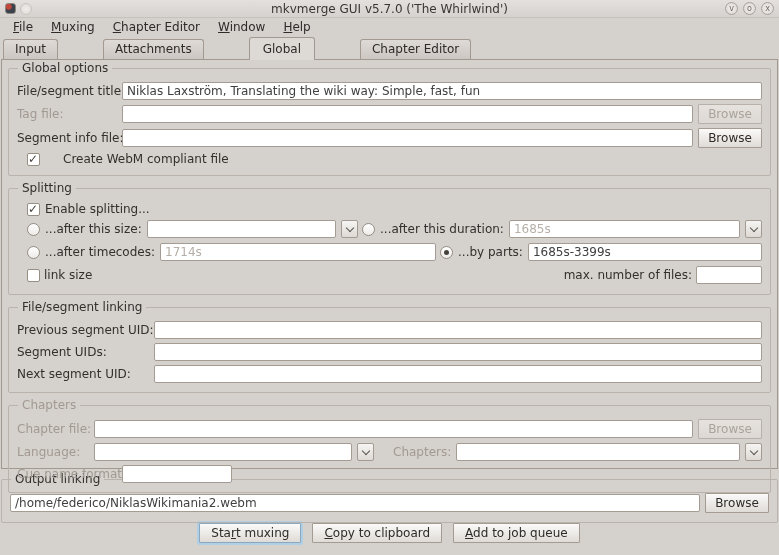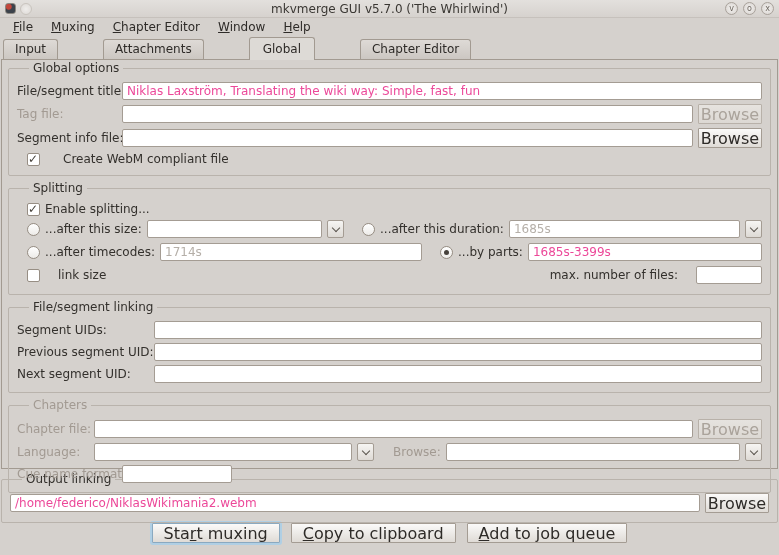--- a/index.html
+++ b/index.html
@@ -67,40 +67,40 @@
   }
   
   .frame {
     position:relative;
     border:1px solid #b9b3ac;
     border-radius:2px;
     margin:0 1px 12px;
     padding:11px 6px 5px;
   }
   .frame-title {
-    position:absolute; top:-8px; left:20px;
+    position:absolute; top:-8px; left:9px;
     background:#d5d1cd; padding:0 4px;
     font-size:12px; color:#33302c;
   }
   .frame-title.disabled { color:#a29a92; }
   
   .row { display:flex; align-items:center; margin:2px 2px 4px; gap:5px; }
   .lbl { color:#33302c; white-space:nowrap; }
   .lbl.disabled { color:#a29a92; }
   .w100 { width:100px; } .w130 { width:132px; } .w70 { width:72px; } .w98 { width:100px; }
   .flex { flex:1; min-width:0; }
   input.text {
     height:18px; background:#fff;
     border:1px solid #a49c93; border-radius:2px;
-    font-family:"DejaVu Sans","Liberation Sans",sans-serif; font-size:12px; color:#ec4899;
+    font-family:"DejaVu Sans","Liberation Sans",sans-serif; font-size:12px; color:#404040;
     padding:0 4px; outline:none;
   }
   input.text::placeholder { color:#b5afa8; opacity:1; }
   .btn {
-    font-family:"DejaVu Sans","Liberation Sans",sans-serif; font-size:16px; color:#2e2b28;
+    font-family:"DejaVu Sans","Liberation Sans",sans-serif; font-size:12px; color:#2e2b28;
     background:linear-gradient(#fbfaf9, #dfdbd6);
     border:1px solid #a49c93; border-radius:1px;
     height:20px; padding:0 11px; white-space:nowrap; cursor:default;
   }
   .btn.browse { width:64px; padding:0; }
   .btn.disabled { color:#aaa39b; background:linear-gradient(#e6e3df, #dcd8d3); border-color:#b8b1a9; }
   .btn.focused { box-shadow:0 0 0 2px #b0cfe4; border-color:#8aa9c0; }
   .btn u { text-decoration:underline; }
   .checkbox {
     width:13px; height:13px; flex:0 0 13px;
@@ -125,21 +125,21 @@
     width:17px; height:18px; flex:0 0 17px;
     background:linear-gradient(#f6f5f3, #dedad5);
     border:1px solid #a49c93; border-radius:2px;
     display:flex; align-items:center; justify-content:center; cursor:default;
   }
   .arrow-btn::after {
     content:""; width:5px; height:5px; margin-top:-3px;
     border-right:1.5px solid #5a554e; border-bottom:1.5px solid #5a554e;
     transform:rotate(45deg);
   }
-  .split-row { display:flex; align-items:center; margin:2px 2px 5px; gap:18px; }
+  .split-row { display:flex; align-items:center; margin:2px 2px 5px; gap:4px; }
   .split-left { display:flex; align-items:center; gap:5px; flex:1; min-width:0; }
   .split-right { display:flex; align-items:center; gap:5px; }
   .split-right.r1 { width:400px;justify-content:flex-end; }
   .split-right.r2 { width:322px; }
   .spacer { flex:1; }
   
   .output-frame { margin:10px 1px 0; }
   .actions { display:flex; justify-content:center; gap:11px; }
 </style>
 </head>
@@ -242,45 +242,45 @@
         <label class="lbl">link size</label>
         <span class="spacer"></span>
         <label class="lbl">max. number of files:</label>
         <input type="text" class="text" style="width: 66px;" value="">
       </div>
     </div>
 
     <div class="frame">
       <span class="frame-title">File/segment linking</span>
       <div class="row">
+        <label class="lbl w130">Previous segment UID:</label>
+        <input type="text" class="text flex" value="" style="">
+      </div>
+      <div class="row">
         <label class="lbl w130">Segment UIDs:</label>
-        <input type="text" class="text flex" value="" style="">
-      </div>
-      <div class="row">
-        <label class="lbl w130">Previous segment UID:</label>
         <input type="text" class="text flex" value="" style="">
       </div>
       <div class="row">
         <label class="lbl w130">Next segment UID:</label>
         <input type="text" class="text flex" value="" style="">
       </div>
     </div>
 
     <div class="frame">
       <span class="frame-title disabled">Chapters</span>
       <div class="row">
         <label class="lbl w70 disabled">Chapter file:</label>
         <input type="text" class="text flex" value="" style="">
         <button class="btn browse disabled">Browse</button>
       </div>
       <div class="row">
         <label class="lbl w70 disabled">Language:</label>
         <input type="text" class="text" style="width: 258px;" value="">
         <span class="arrow-btn"></span>
-        <label class="lbl disabled" style="margin-left:14px;">Browse:</label>
+        <label class="lbl disabled" style="margin-left:14px;">Chapters:</label>
         <input type="text" class="text flex" value="" style="">
         <span class="arrow-btn"></span>
       </div>
       <div class="row">
         <label class="lbl w98 disabled">Cue name format:</label>
         <input type="text" class="text" style="width: 110px;" value="">
       </div>
     </div>
 
   </div>

